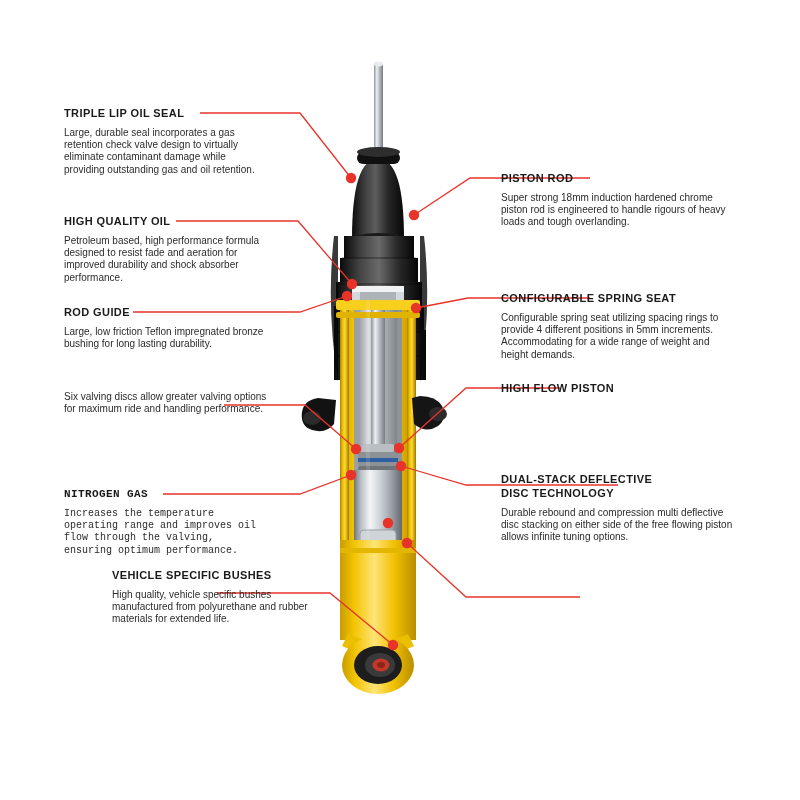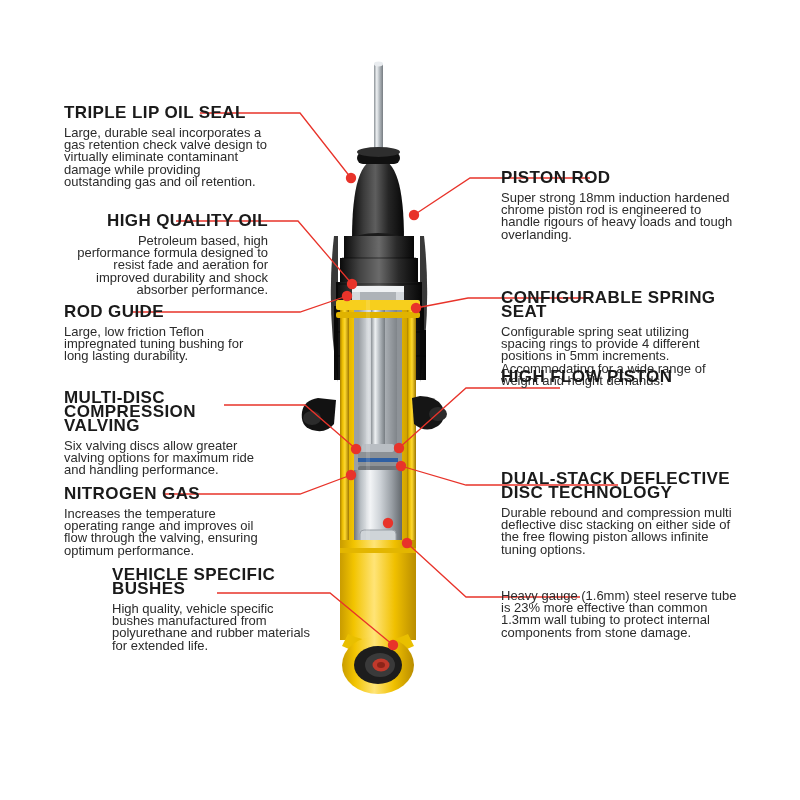--- a/index.html
+++ b/index.html
@@ -12,31 +12,31 @@
   #canvas {
     position: relative;
     width: 800px; height: 800px;
     background: #ffffff;
     overflow: hidden;
   }
 
   
   .callout { position: absolute; }
   .callout .title {
-    font-size: 17px;
+    font-size: 11px;
     font-weight: bold;
     letter-spacing: 0.4px;
     color: #1a1a1a;
     line-height: 14px;
     text-transform: uppercase;
     margin: 0 0 7px 0;
     white-space: pre-line;
   }
   .callout .body {
-    font-size: 13px;
+    font-size: 10px;
     line-height: 12.2px;
     color: #2b2b2b;
     margin: 0;
   }
 
   
   #lines { position: absolute; left: 0; top: 0; width: 800px; height: 800px; }
 
   
   #shock { position: absolute; left: 0; top: 0; width: 800px; height: 800px; }
@@ -208,63 +208,60 @@
       <circle cx="407" cy="543" r="5.2"></circle>
       <circle cx="388" cy="523" r="5.2"></circle>
     </g>
   </svg>
 
   <div class="callout" style="left:64px; top:106px; width:204px;">
     <div class="title">TRIPLE LIP OIL SEAL</div>
     <div class="body">Large, durable seal incorporates a gas retention check valve design to virtually eliminate contaminant damage while providing outstanding gas and oil retention.</div>
   </div>
 
-  <div class="callout" style="left:64px; top:214px; width:204px;text-align:right;">
+  <div class="callout" style="left:64px; top:214px; width:204px;">
     <div class="title">HIGH QUALITY OIL</div>
     <div class="body">Petroleum based, high performance formula designed to resist fade and aeration for improved durability and shock absorber performance.</div>
   </div>
 
   <div class="callout" style="left:64px; top:305px; width:204px;">
     <div class="title">ROD GUIDE</div>
-    <div class="body">Large, low friction Teflon impregnated tuning bushing for long lasting durability.</div>
+    <div class="body">Large, low friction Teflon impregnated bronze bushing for long lasting durability.</div>
   </div>
 
   <div class="callout" style="left:64px; top:391px; width:204px;">
-    <div class="title">MULTI-DISC
-COMPRESSION VALVING</div>
     <div class="body">Six valving discs allow greater valving options for maximum ride and handling performance.</div>
   </div>
 
-  <div class="callout" style="left:64px; top:487px; width:204px;">
+  <div class="callout" style="left:64px; top:487px; width:204px;font-family:Liberation Mono, monospace;">
     <div class="title">NITROGEN GAS</div>
     <div class="body">Increases the temperature operating range and improves oil flow through the valving, ensuring optimum performance.</div>
   </div>
 
   <div class="callout" style="left:64px; top:568px; width:204px;margin-left:48px;">
     <div class="title">VEHICLE SPECIFIC BUSHES</div>
     <div class="body">High quality, vehicle specific bushes manufactured from polyurethane and rubber materials for extended life.</div>
   </div>
 
   <div class="callout" style="left:501px; top:171px; width:236px;">
     <div class="title">PISTON ROD</div>
     <div class="body">Super strong 18mm induction hardened chrome piston rod is engineered to handle rigours of heavy loads and tough overlanding.</div>
   </div>
 
   <div class="callout" style="left:501px; top:291px; width:236px;">
     <div class="title">CONFIGURABLE SPRING SEAT</div>
     <div class="body">Configurable spring seat utilizing spacing rings to provide 4 different positions in 5mm increments. Accommodating for a wide range of weight and height demands.</div>
   </div>
 
-  <div class="callout" style="left:501px; top:370px; width:236px;">
+  <div class="callout" style="left:501px; top:381px; width:236px;">
     <div class="title">HIGH FLOW PISTON</div>
   </div>
 
   <div class="callout" style="left:501px; top:472px; width:236px;">
     <div class="title">DUAL-STACK DEFLECTIVE
 DISC TECHNOLOGY</div>
     <div class="body">Durable rebound and compression multi deflective disc stacking on either side of the free flowing piston allows infinite tuning options.</div>
   </div>
 
   <div class="callout" style="left:501px; top:590px; width:236px;">
-    <div class="body">Heavy gauge (1.6mm) steel reserve tube is 23% more effective than common 1.3mm wall tubing to protect internal components from stone damage.</div>
   </div>
 
 </div>
 
 </body></html>

